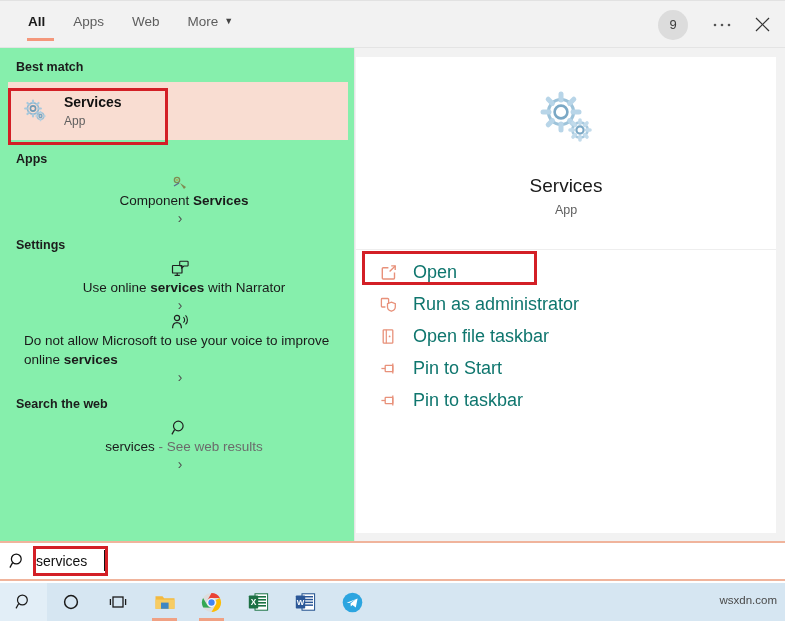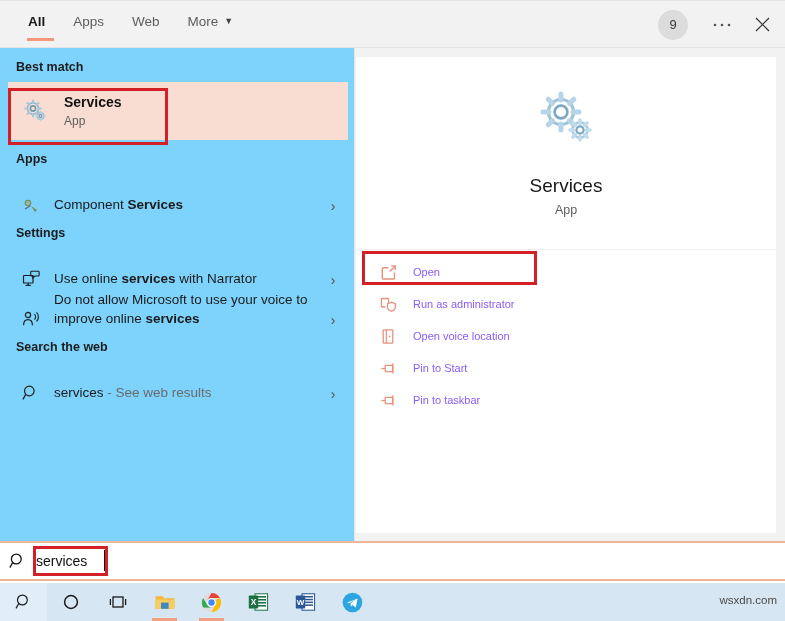--- a/index.html
+++ b/index.html
@@ -103,38 +103,39 @@
     color: #333;
   }
   .close-btn svg { display: block; }
 
   
   .results {
     position: absolute;
     left: 0; top: 47px;
     width: 355px;
     height: 494px;
-    background: #7dd3fc;
+    background: #86efac;
     border-right: 1px solid #e6e6e6;
   }
 
   .group-title {
     font-size: 12.5px;
     font-weight: bold;
     color: #1c1c1c;
     padding: 12px 0 8px 16px;
   }
   .group-title.apps { padding-top: 12px; }
 
   .row {
     position: relative;
     display: flex;
-    align-items: flex-end;
+    align-items: center;
     min-height: 40px;
     padding: 0 10px 0 16px;
+    flex-direction: column;
   }
   .row .ricon {
     width: 30px;
     min-width: 30px;
     display: flex;
     align-items: center;
     justify-content: center;
     color: #1f1f1f;
   }
   .row .rtext {
@@ -239,22 +240,22 @@
     height: 30px;
     padding-left: 17px;
     margin-bottom: 2px;
   }
   .pv-action .aicon {
     width: 30px; min-width: 30px;
     display: flex; align-items: center; justify-content: center;
     color: #e8917a;
   }
   .pv-action .alabel {
-    font-size: 11px;
-    color: #8b5cf6;
+    font-size: 18px;
+    color: #0f766e;
     padding-left: 10px;
     text-align: center;
   }
 
   
   .searchbar {
     position: absolute;
     left: 0; top: 541px;
     width: 785px; height: 40px;
     background: #ffffff;
@@ -524,21 +525,21 @@
           </div>
 
           <div class="pv-action">
             <div class="aicon">
               <svg width="17" height="17" viewBox="0 0 17 17">
                 <rect x="3.2" y="1.8" width="9.6" height="13.4" rx="0.8" fill="none" stroke="#e8917a" stroke-width="1.3"></rect>
                 <line x1="6.3" y1="1.8" x2="6.3" y2="15.2" stroke="#e8917a" stroke-width="1.2"></line>
                 <circle cx="9.6" cy="8.4" r="0.9" fill="#e8917a"></circle>
               </svg>
             </div>
-            <div class="alabel">Open voice location</div>
+            <div class="alabel">Open file taskbar</div>
           </div>
 
           <div class="pv-action">
             <div class="aicon">
               <svg width="17" height="17" viewBox="0 0 17 17">
                 <rect x="5.2" y="5.4" width="7.6" height="6.2" rx="0.6" fill="none" stroke="#e8917a" stroke-width="1.3"></rect>
                 <line x1="1.4" y1="8.5" x2="5.2" y2="8.5" stroke="#e8917a" stroke-width="1.3"></line>
                 <line x1="12.8" y1="3.6" x2="12.8" y2="13.4" stroke="#e8917a" stroke-width="1.3"></line>
               </svg>
             </div>

